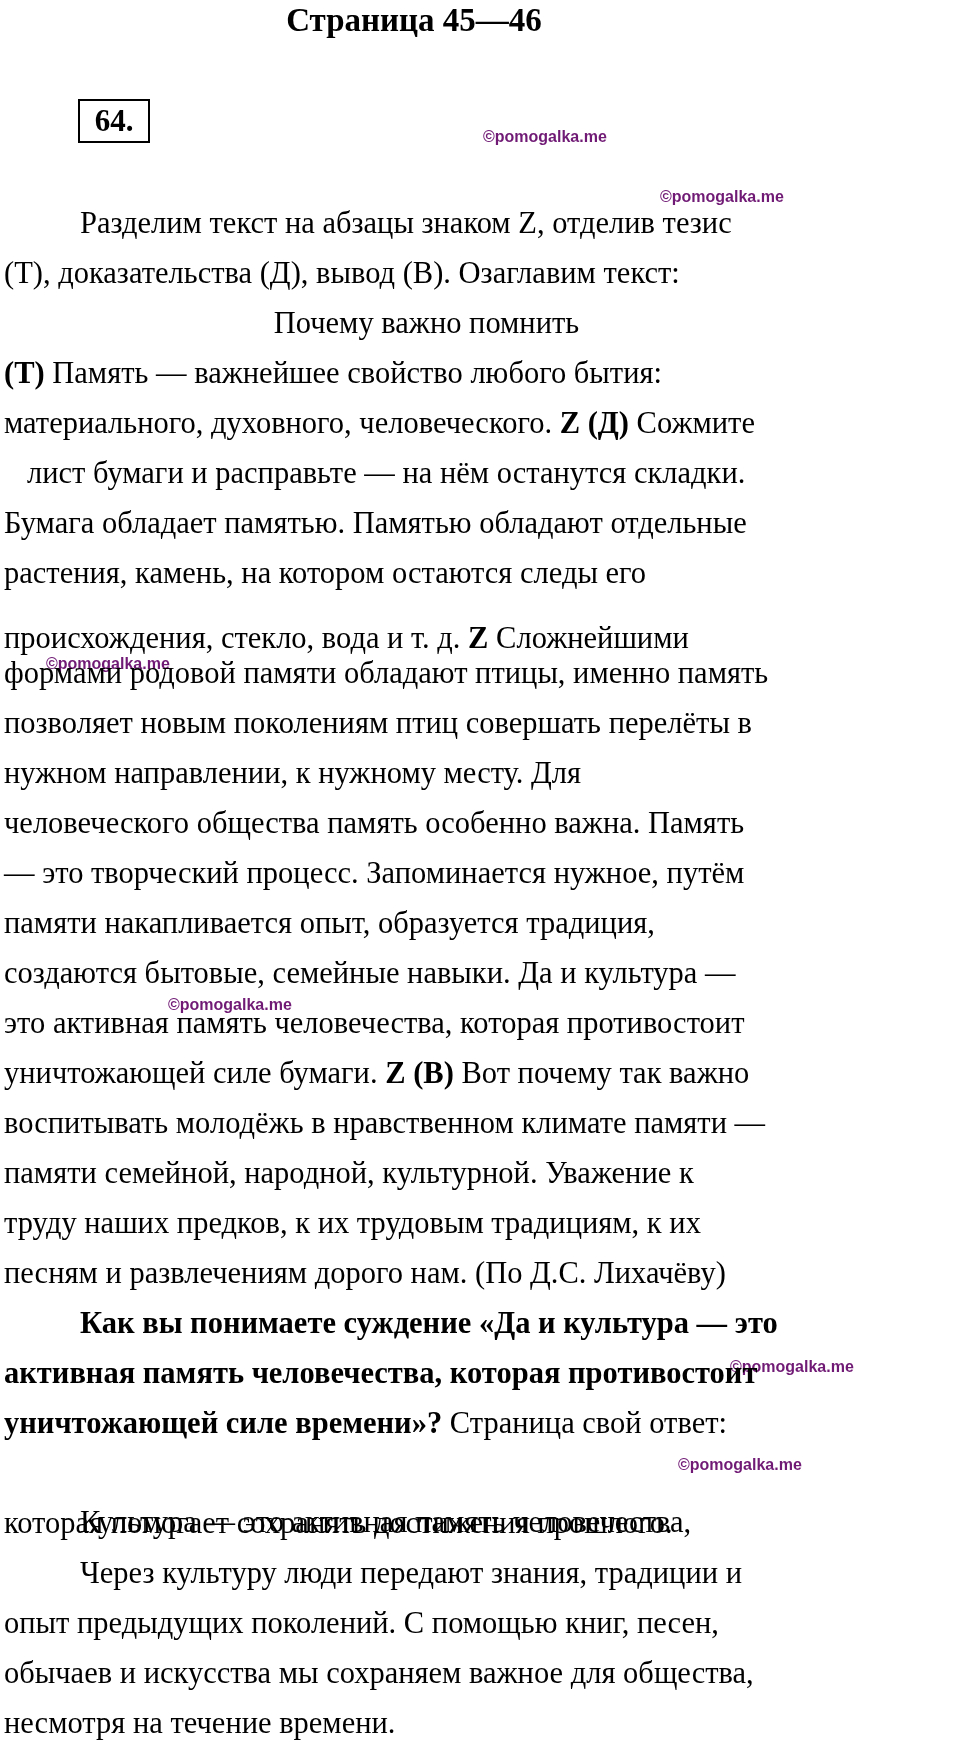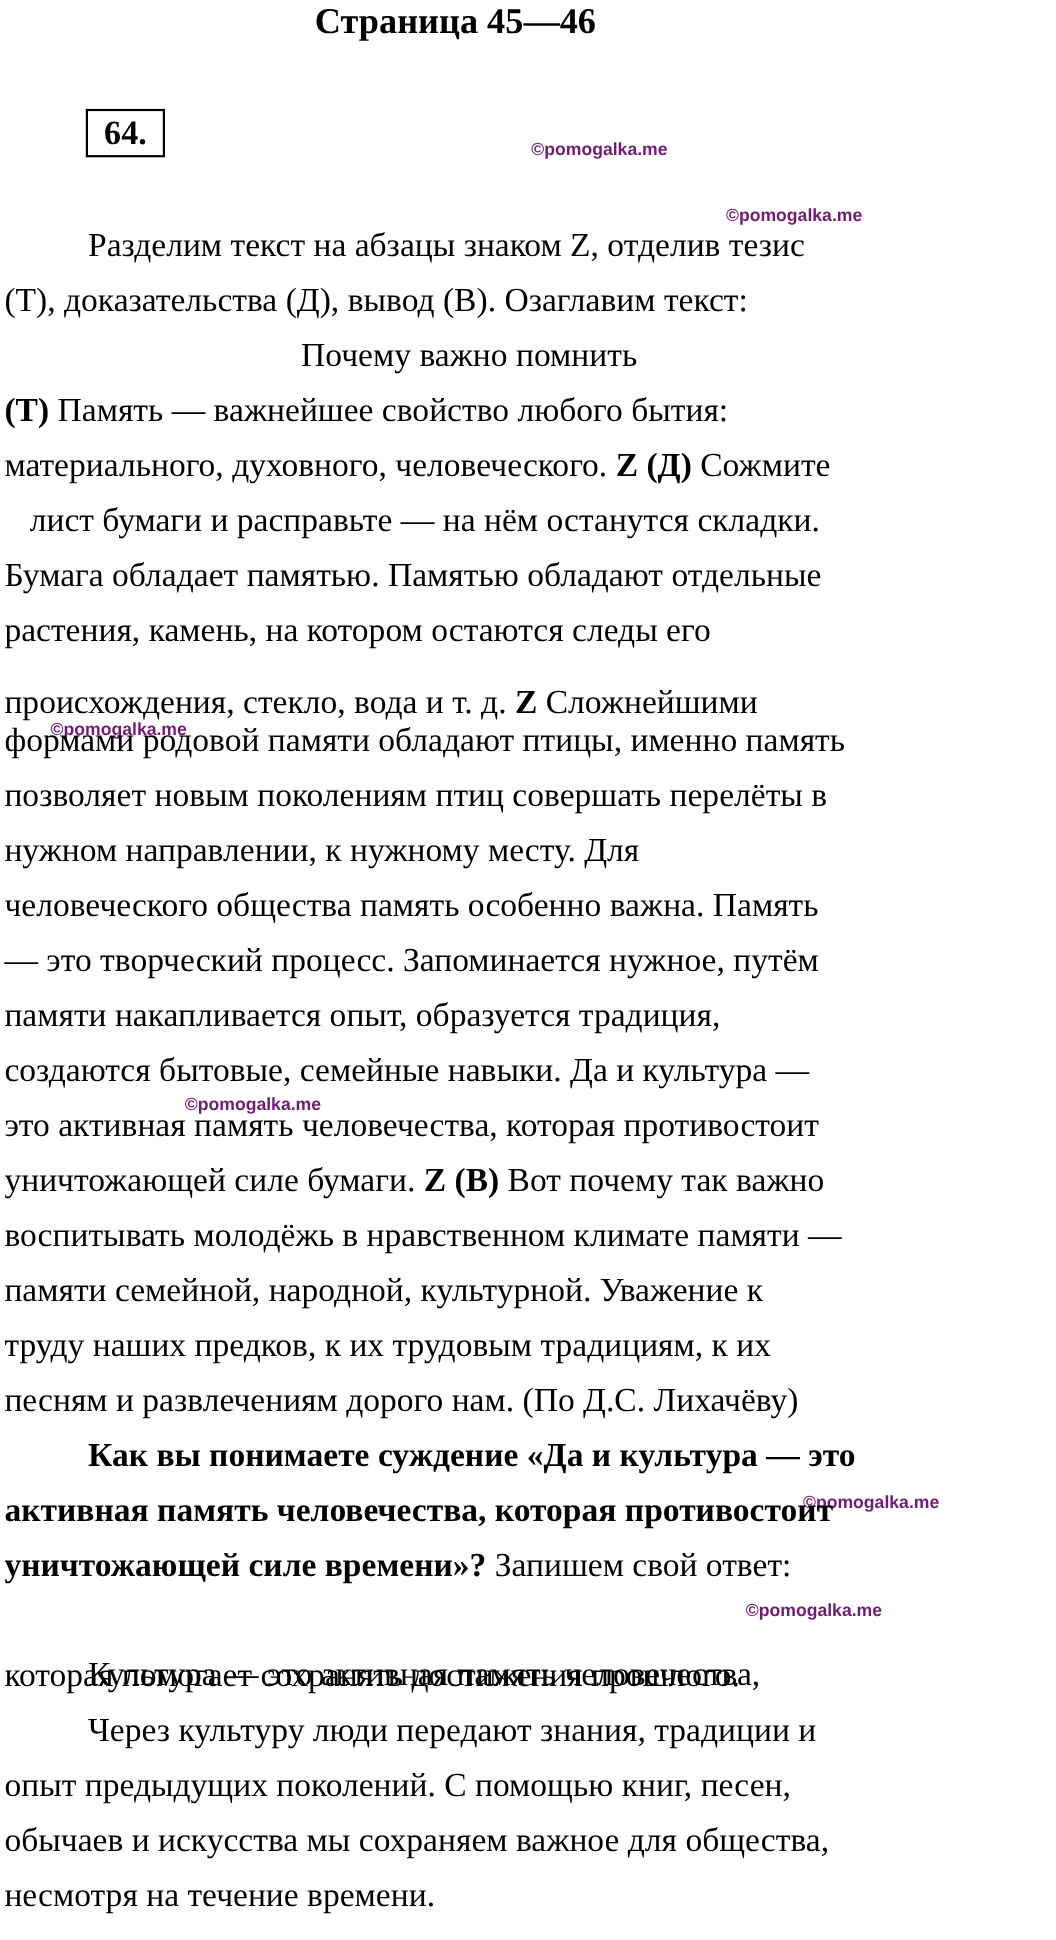--- a/index.html
+++ b/index.html
@@ -49,20 +49,20 @@
 <div class="line" style="top:955px;">создаются бытовые, семейные навыки. Да и культура —</div>
 <div class="line" style="top:1005px;">это активная память человечества, которая противостоит</div>
 <div class="line" style="top:1055px;"><span>уничтожающей силе бумаги. </span><b>Z (В)</b><span> Вот почему так важно</span></div>
 <div class="line" style="top:1105px;">воспитывать молодёжь в нравственном климате памяти —</div>
 <div class="line" style="top:1155px;">памяти семейной, народной, культурной. Уважение к</div>
 <div class="line" style="top:1205px;">труду наших предков, к их трудовым традициям, к их</div>
 <div class="line" style="top:1255px;">песням и развлечениям дорого нам. (По Д.С. Лихачёву)</div>
 
 <div class="line ind" style="top:1305px;"><b>Как вы понимаете суждение «Да и культура — это</b></div>
 <div class="line" style="top:1355px;"><b>активная память человечества, которая противостоит</b></div>
-<div class="line" style="top:1405px;"><b>уничтожающей силе времени»?</b><span> Запишем свой ответ:</span></div>
+<div class="line" style="top:1405px;"><b>уничтожающей силе времени»?</b><span> Страница свой ответ:</span></div>
 
 <div class="line ind" style="top:1504px;">Культура — это активная память человечества,</div>
 <div class="line" style="top:1505px;">которая помогает сохранять достижения прошлого.</div>
 <div class="line ind" style="top:1555px;">Через культуру люди передают знания, традиции и</div>
 <div class="line" style="top:1605px;">опыт предыдущих поколений. С помощью книг, песен,</div>
 <div class="line" style="top:1655px;">обычаев и искусства мы сохраняем важное для общества,</div>
 <div class="line" style="top:1705px;">несмотря на течение времени.</div>
 
 </body></html>

